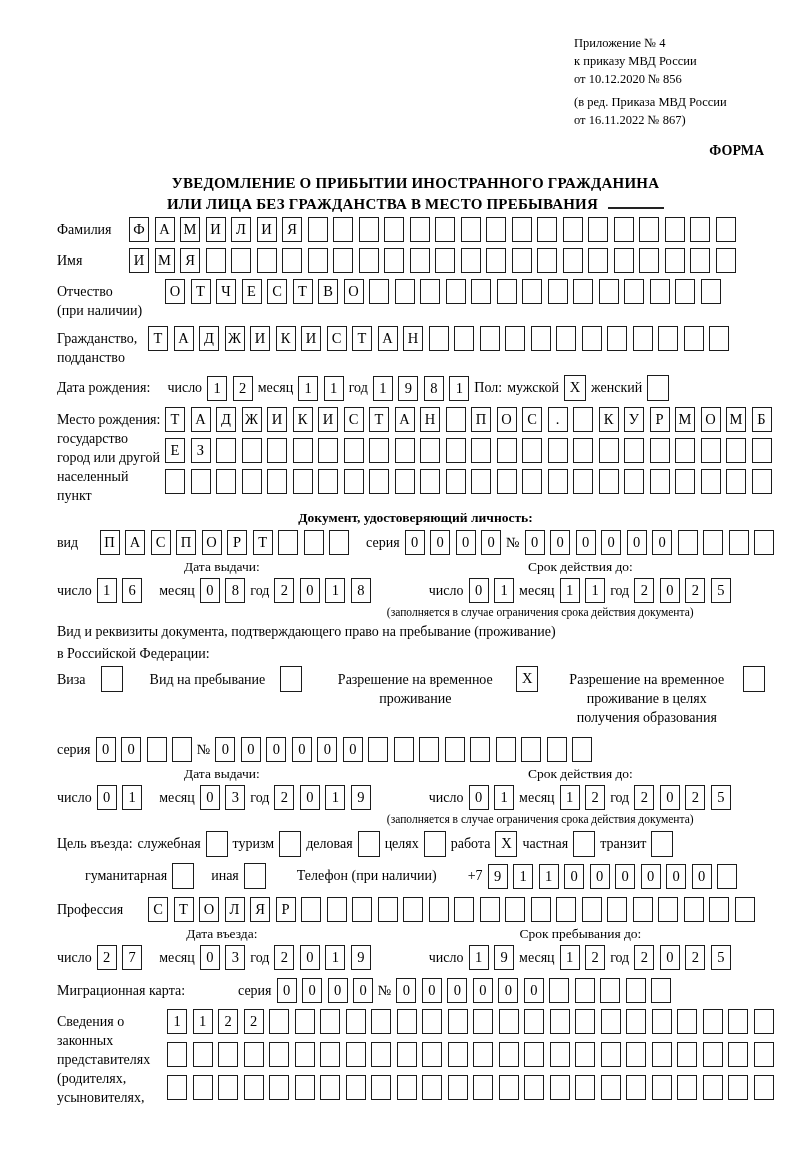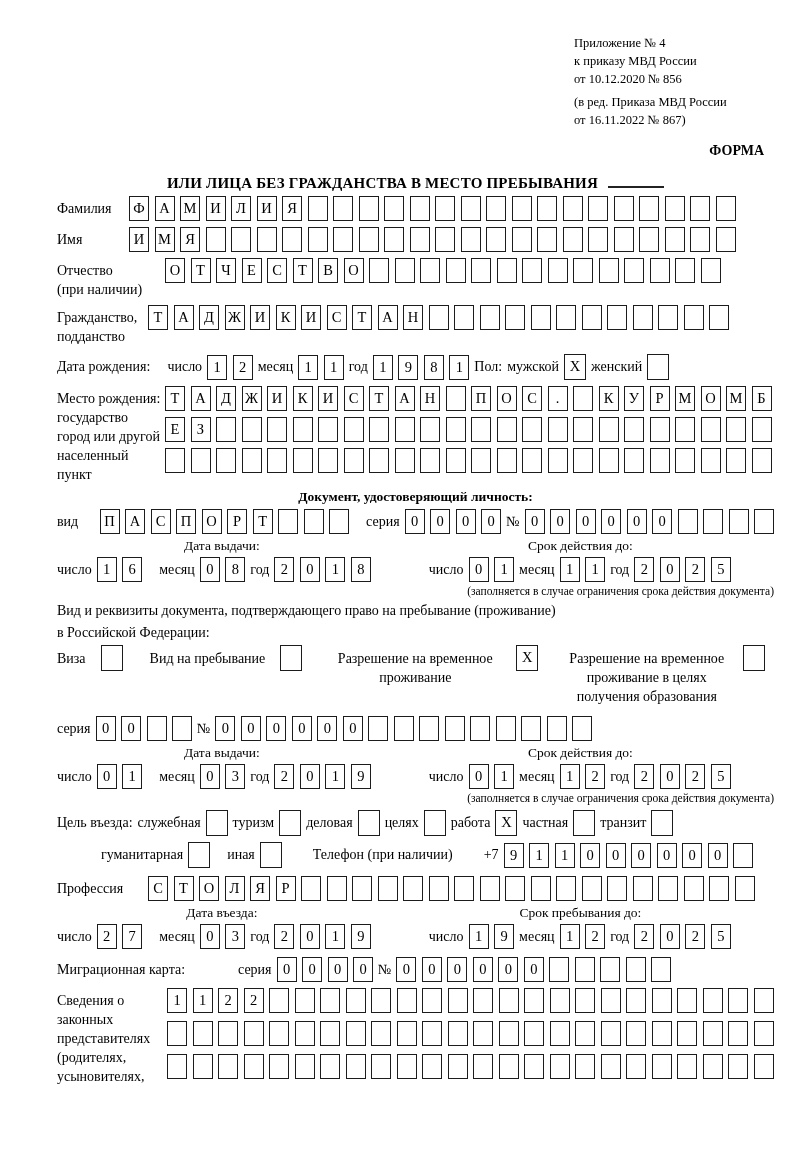--- a/index.html
+++ b/index.html
@@ -41,47 +41,48 @@
 
   .stackrows { display:flex; flex-direction:column; gap:6px; }
 
   .center-bold { text-align:center; font-weight:bold; font-size:13.5px; margin-top:5px; }
 
   
   .date-pair { display:flex; margin-top:4px; }
   .date-col-left  { flex:0 0 46%; }
   .date-col-right { flex:0 0 54%; }
   .date-title { text-align:center; font-size:13.5px; margin-bottom:3px; }
-  .date-note { font-size:11.5px; margin-top:3px; text-align:right; white-space:nowrap; }
+  .date-note { font-size:11.5px; margin-top:3px; text-align:left; white-space:nowrap; }
 
   
   .opts { display:flex; align-items:flex-start; margin-top:4px; gap:15px; }
   .opt-label { font-size:14px; line-height:19px; padding-top:4px; }
   .opt-label.c { text-align:center; }
   .wrap175 { width:172px; } .wrap160 { width:163px; }
 
-  .indent65 { margin-left:44px; }
+  .indent65 { margin-left:28px; }
   .gap12 { margin-left:12px; } .gap26 { margin-left:26px; }
 </style>
 </head>
 <body>
 
 <div class="page">
 
   <div class="hdr-note">
     <div>Приложение № 4</div>
     <div>к приказу МВД России</div>
     <div>от 10.12.2020 № 856</div>
     <div class="amend">(в ред. Приказа МВД России</div>
     <div>от 16.11.2022 № 867)</div>
   </div>
 
   <div class="form-label">ФОРМА</div>
 
   <div class="title">
+    <div>УВЕДОМЛЕНИЕ О ПРИБЫТИИ ИНОСТРАННОГО ГРАЖДАНИНА</div>
     <div><span>ИЛИ ЛИЦА БЕЗ ГРАЖДАНСТВА В МЕСТО ПРЕБЫВАНИЯ</span><span class="title-underline"></span></div>
   </div>
 
 
   <div class="row mt18">
     <div class="lblcol w72">Фамилия</div>
     <div class="cells">
         <span class="cell">Ф</span>
         <span class="cell">А</span>
         <span class="cell">М</span>

